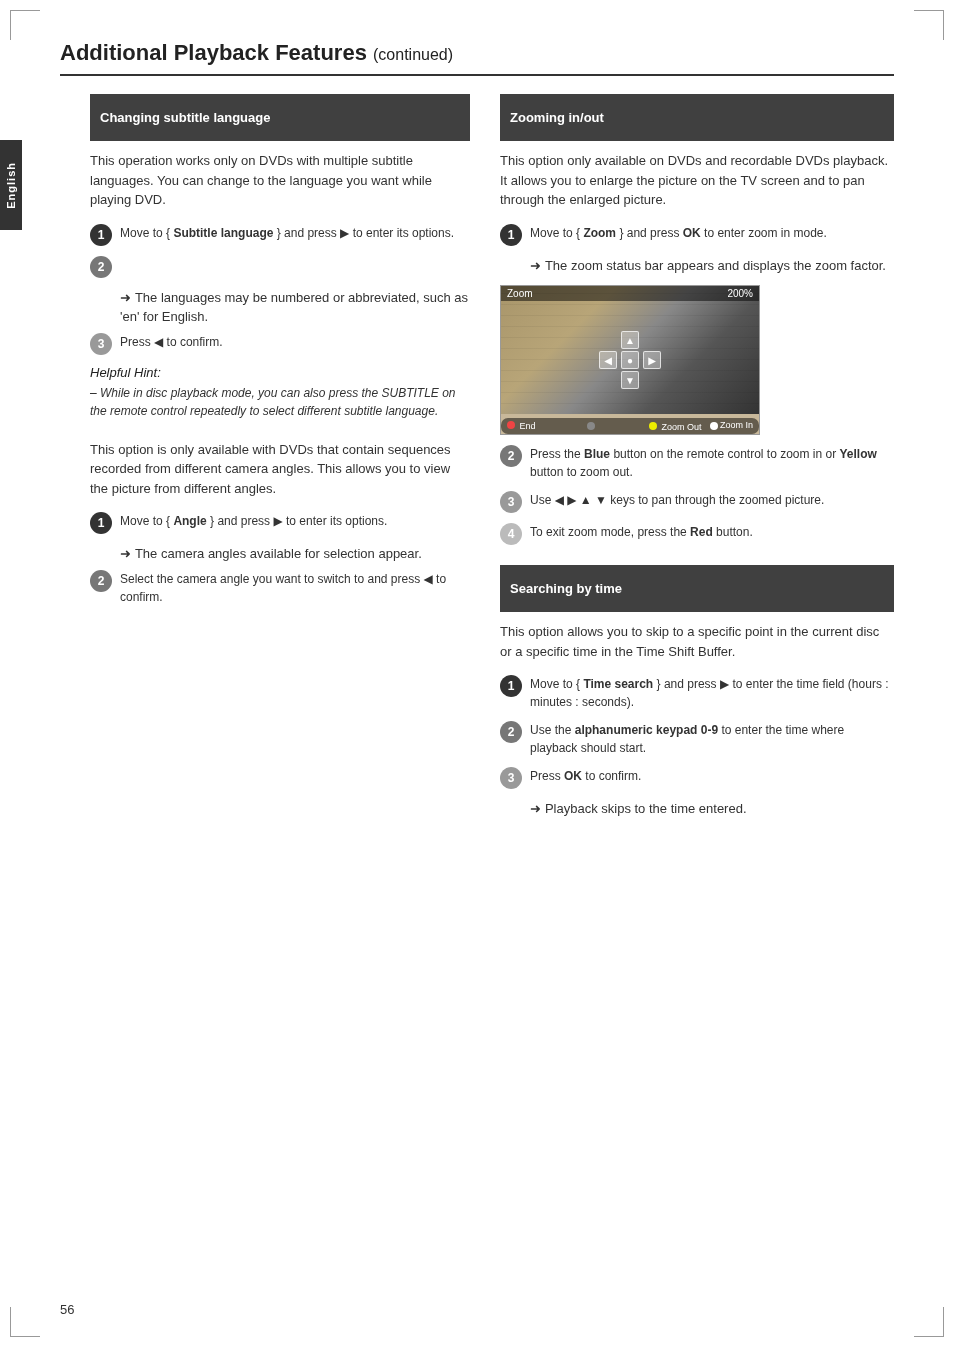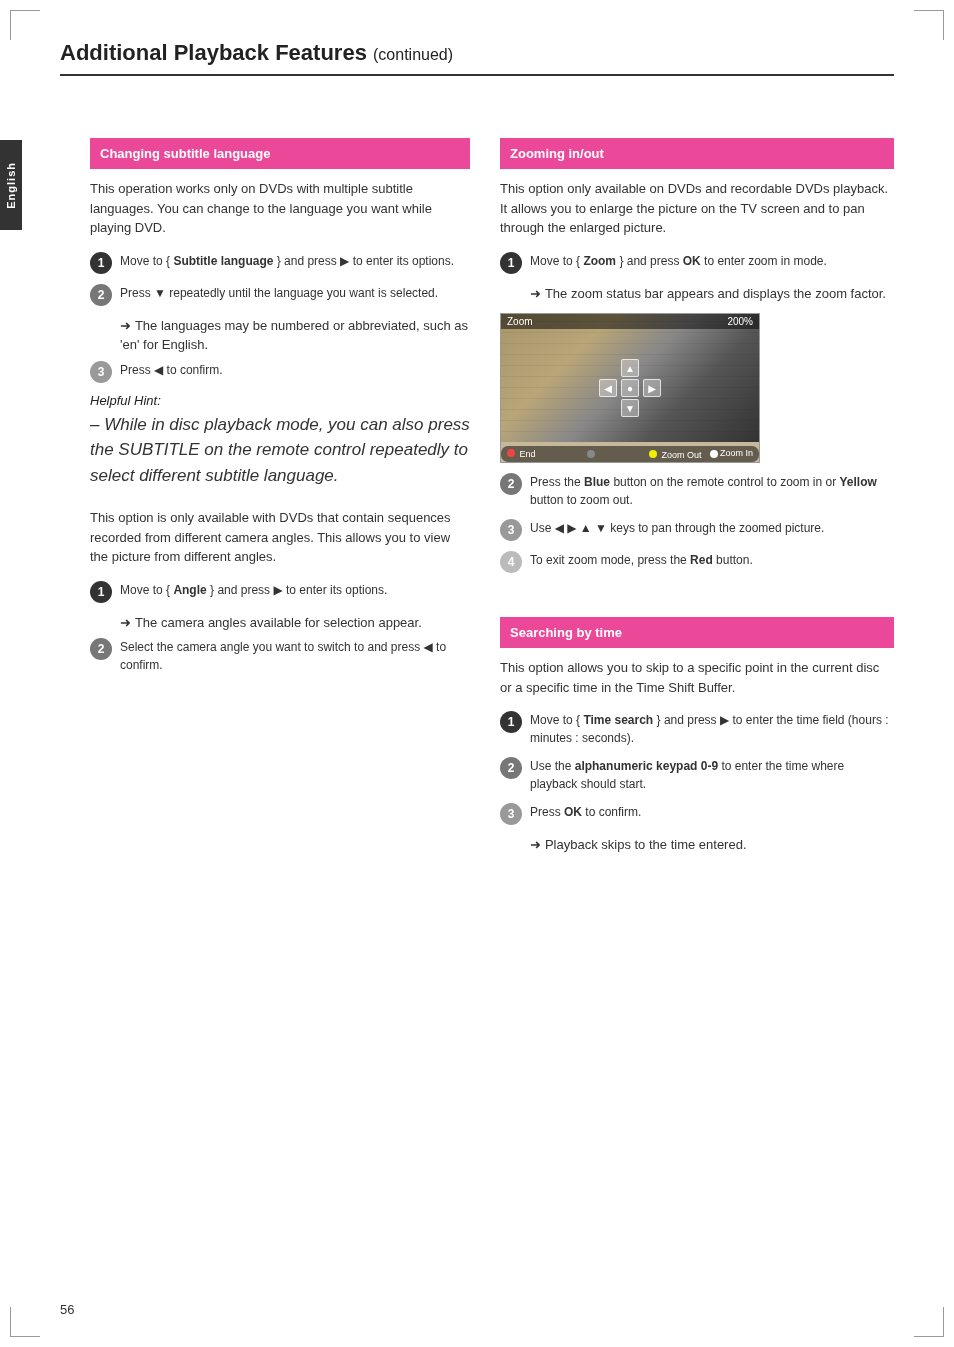--- a/index.html
+++ b/index.html
@@ -77,27 +77,26 @@
     .col-left {
       flex: 0 0 380px;
       width: 380px;
     }
     .col-right {
       flex: 1;
     }
 
     
     .section-header {
-      background: #ec4899;
+      background: #404040;
       color: #fff;
       font-size: 13px;
       font-weight: bold;
-      padding: 8px 10px;
+      padding: 16px 10px;
       margin-bottom: 10px;
-      margin-top: 44px;
     }
 
     .section-body {
       margin-bottom: 14px;
       font-size: 13px;
       line-height: 1.5;
       color: #333;
     }
 
     .step-content {
@@ -111,21 +110,21 @@
       margin-top: 10px;
       margin-bottom: 14px;
     }
     .hint-box .hint-title {
       font-style: italic;
       font-size: 13px;
       margin-bottom: 4px;
     }
     .hint-box .hint-text {
       font-style: italic;
-      font-size: 17px;
+      font-size: 12px;
       line-height: 1.5;
       color: #333;
     }
 
     
     .section-gap { margin-bottom: 20px; }
 
     
     .zoom-image {
       border: 1px solid #999;
@@ -280,23 +279,20 @@
 
         <div class="step-row">
           <span class="num-circle num-1">1</span>
           <div class="step-content">
             Move to { <strong>Subtitle language</strong> } and press ▶ to enter its options.
           </div>
         </div>
 
         <div class="step-row">
           <span class="num-circle num-2">2</span>
-          <div class="step-content">
-            Press ▼ repeatedly until the language you want is selected.
-          </div>
         </div>
         <div class="indent-arrow">
           <span class="arrow-sym">➜</span>The languages may be numbered or abbreviated, such as 'en' for English.
         </div>
 
         <div class="step-row">
           <span class="num-circle num-3">3</span>
           <div class="step-content">
             Press ◀ to confirm.
           </div>

